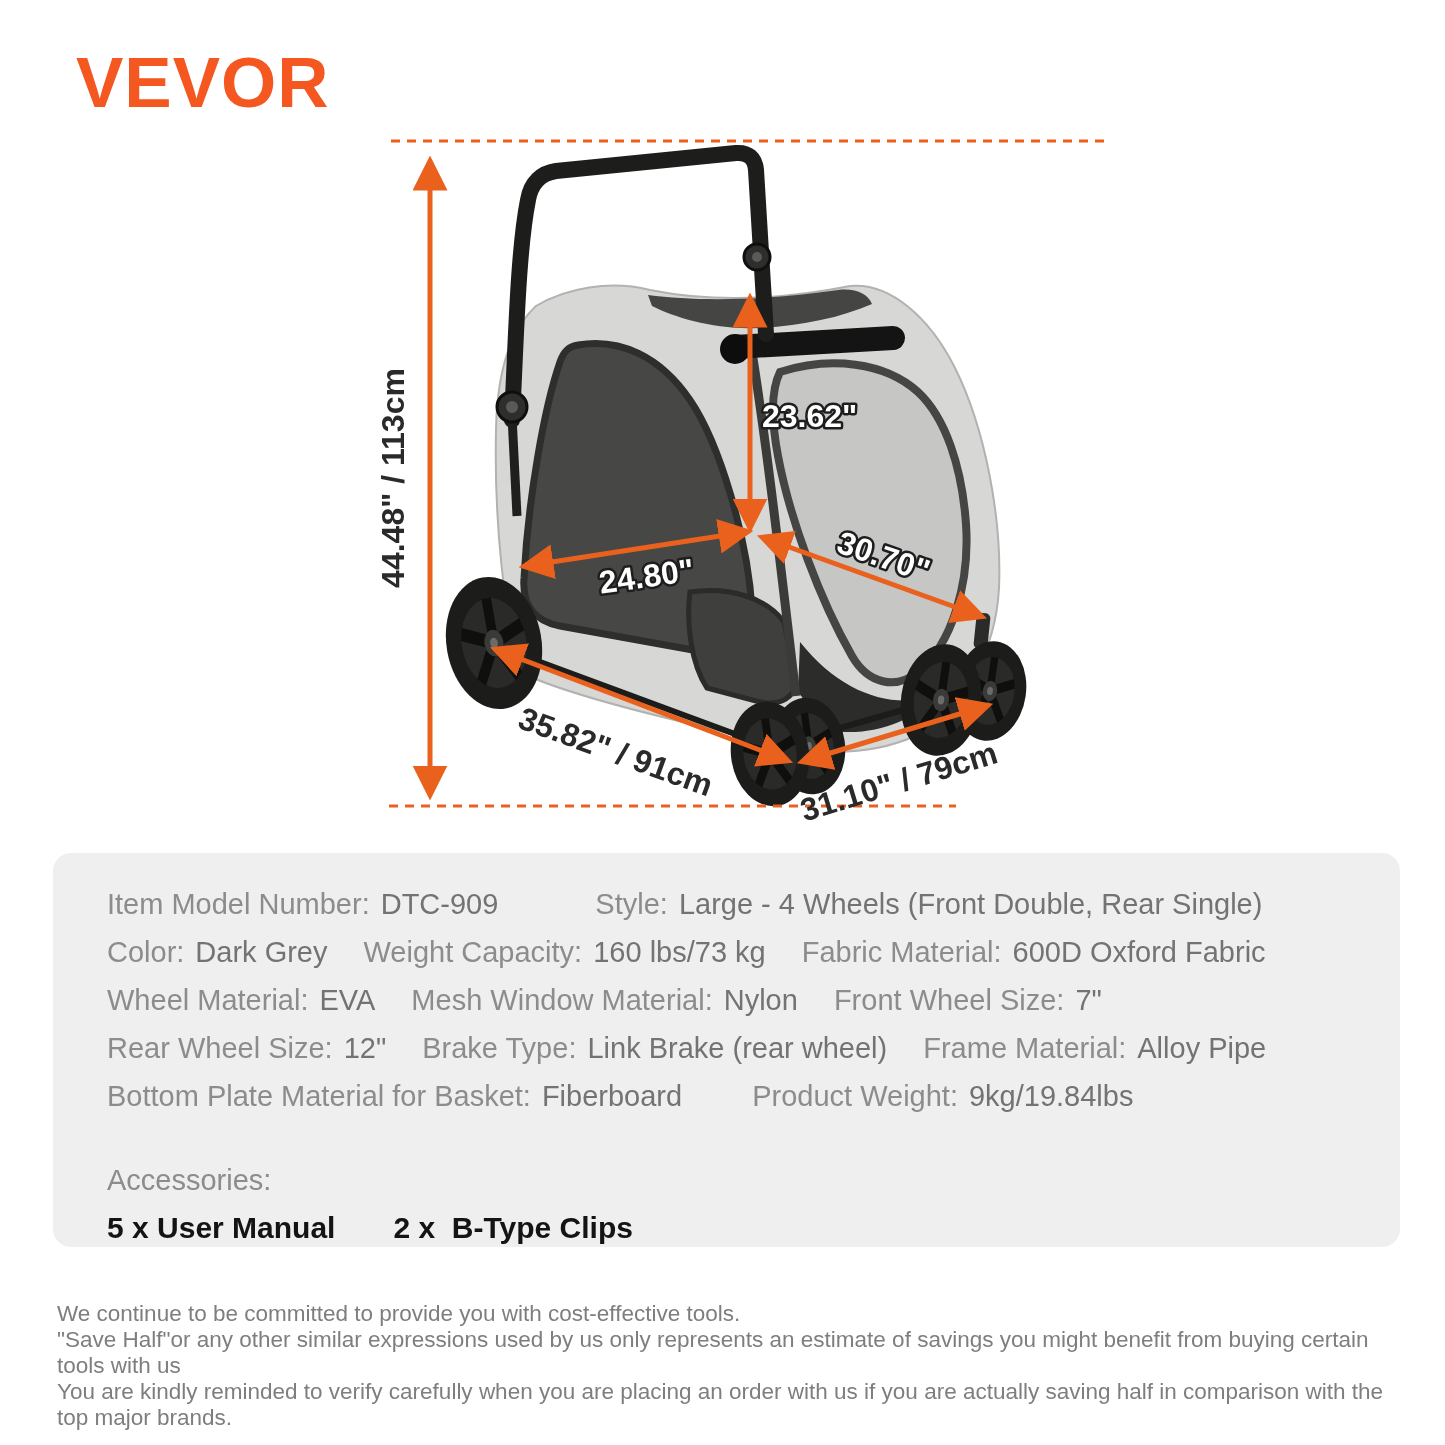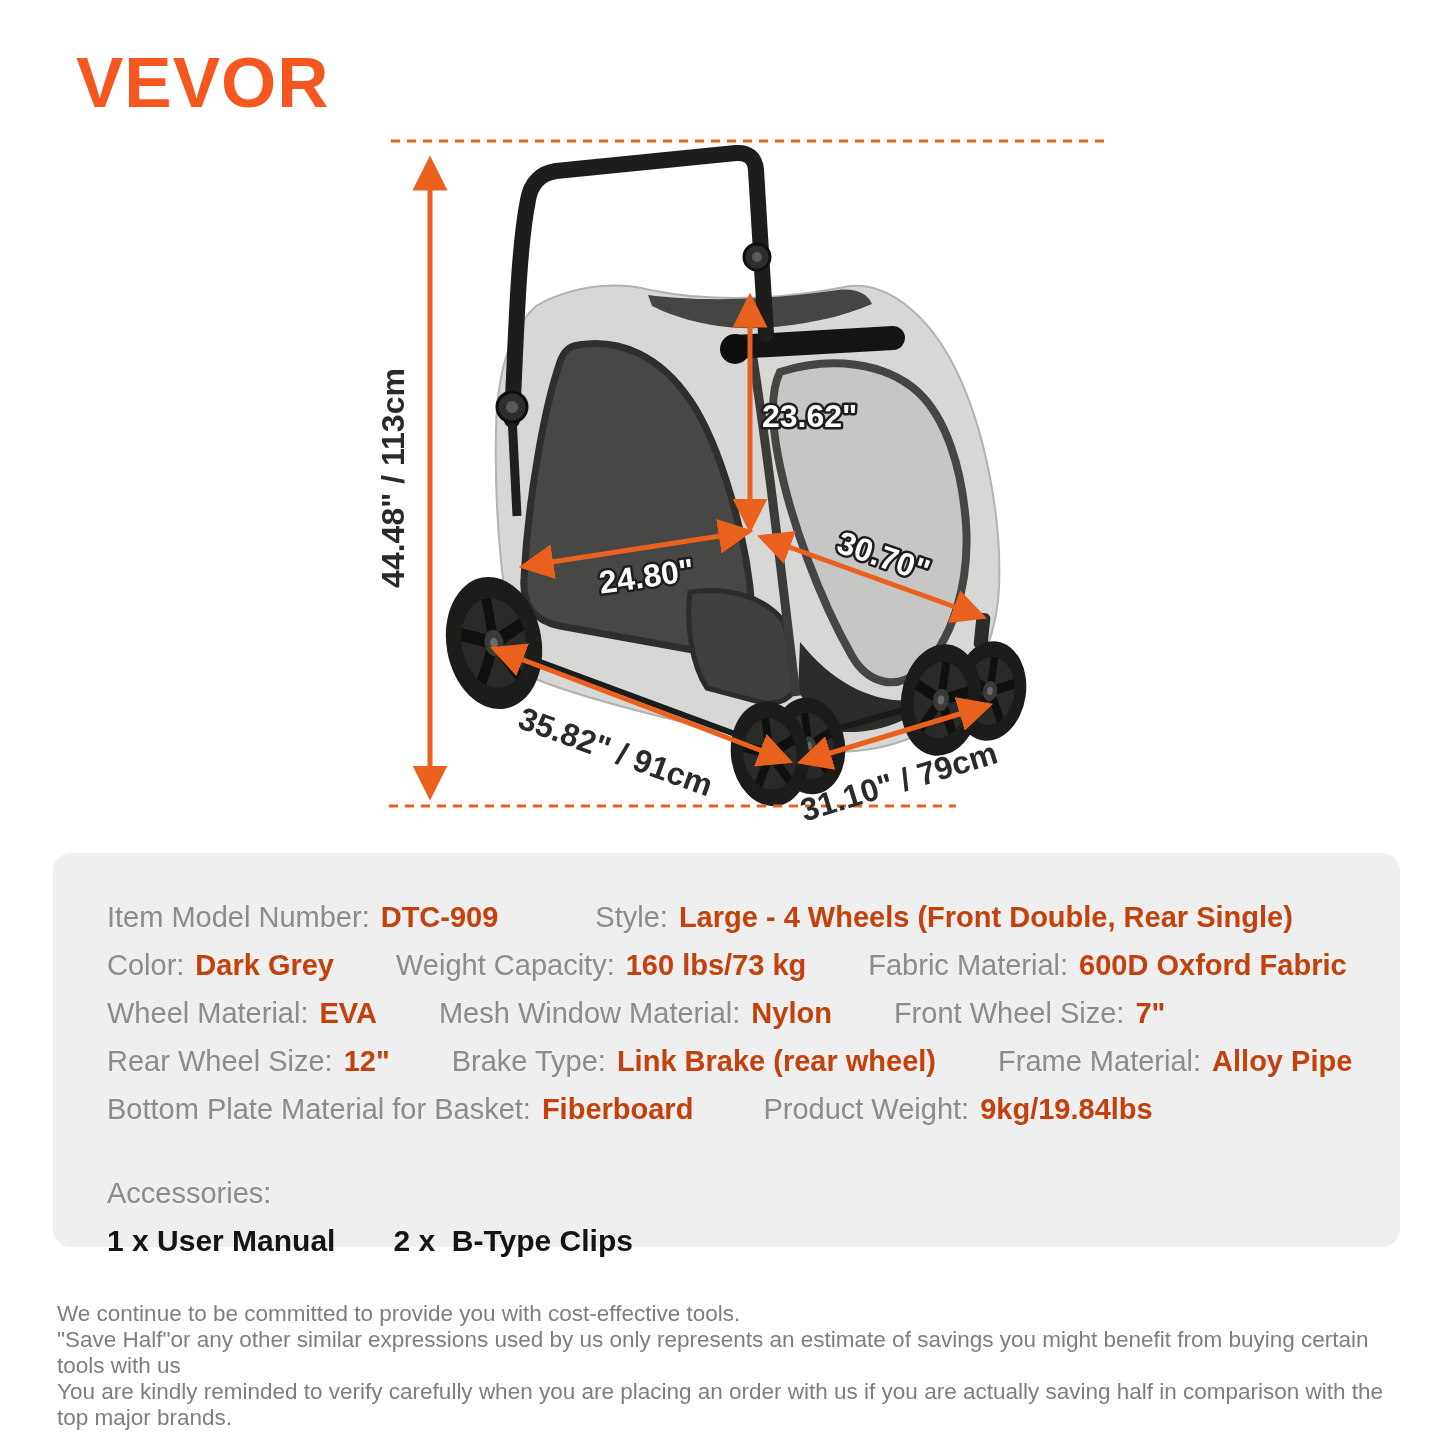--- a/index.html
+++ b/index.html
@@ -11,26 +11,26 @@
     position:absolute;left:76px;top:42px;
     font-size:71px;font-weight:900;letter-spacing:1px;color:#F4571F;
   }
   .diagram{position:absolute;left:0;top:0}
   .dim{font-family:"Liberation Sans",sans-serif;font-size:32px;font-weight:bold}
   .dim-light{fill:#ffffff;stroke:#1e1e1e;stroke-width:5px;paint-order:stroke;stroke-linejoin:round}
   .dim-dark{fill:#2a2a2a}
   .spec-box{
     position:absolute;left:53px;top:853px;width:1347px;height:394px;
     background:#EFEFEF;border-radius:18px;box-sizing:border-box;
-    padding:40px 30px 0 54px;font-size:29px;color:#141414;
-  }
-  .spec-row{display:flex;align-items:center;height:48px;column-gap:62px;white-space:nowrap}
+    padding:27px 30px 0 54px;font-size:29px;color:#141414;
+  }
+  .spec-row{display:flex;align-items:center;height:48px;column-gap:36px;white-space:nowrap}
   .pair{display:flex;column-gap:11px}
   .lbl{color:#8C8C8C}
-  .val{font-weight:bold;color:#c2410c}
+  .val{font-weight:normal;color:#737373}
   .acc-label-row{margin-top:36px;height:48px;display:flex;align-items:center}
   .acc-items{height:48px;display:flex;align-items:center;column-gap:58px;font-weight:bold;font-size:30px;white-space:pre}
   .footer{
     position:absolute;left:57px;top:1301px;right:40px;
     font-size:22.5px;line-height:26px;color:#7E7E7E;
   }
 </style>
 </head>
 <body>
 
@@ -196,21 +196,21 @@
     <span class="pair">
         <span class="lbl">Product Weight:</span>
         <span class="val">9kg/19.84lbs</span>
       </span>
   </div>
 
   <div class="acc-label-row">
     <span class="lbl">Accessories:</span>
   </div>
   <div class="acc-items">
-    <span>1 x User Manual</span>
+    <span>5 x User Manual</span>
     <span>2 x  B-Type Clips</span>
   </div>
 </div>
 
 <div class="footer">
   <div>We continue to be committed to provide you with cost-effective tools.</div>
   <div>"Save Half"or any other similar expressions used by us only represents an estimate of savings you might benefit from buying certain tools with us</div>
   <div>You are kindly reminded to verify carefully when you are placing an order with us if you are actually saving half in comparison with the top major brands.</div>
 </div>
 

